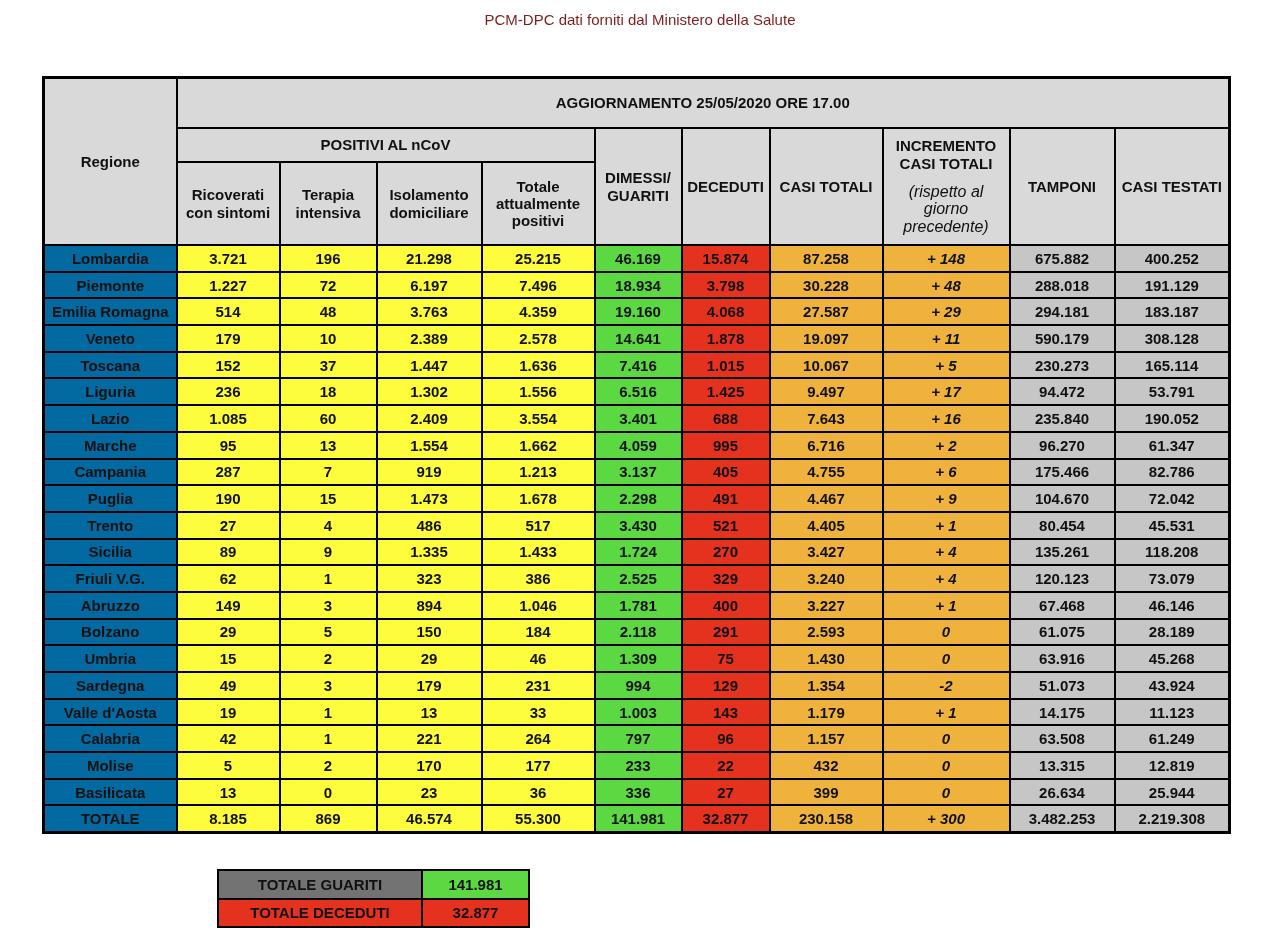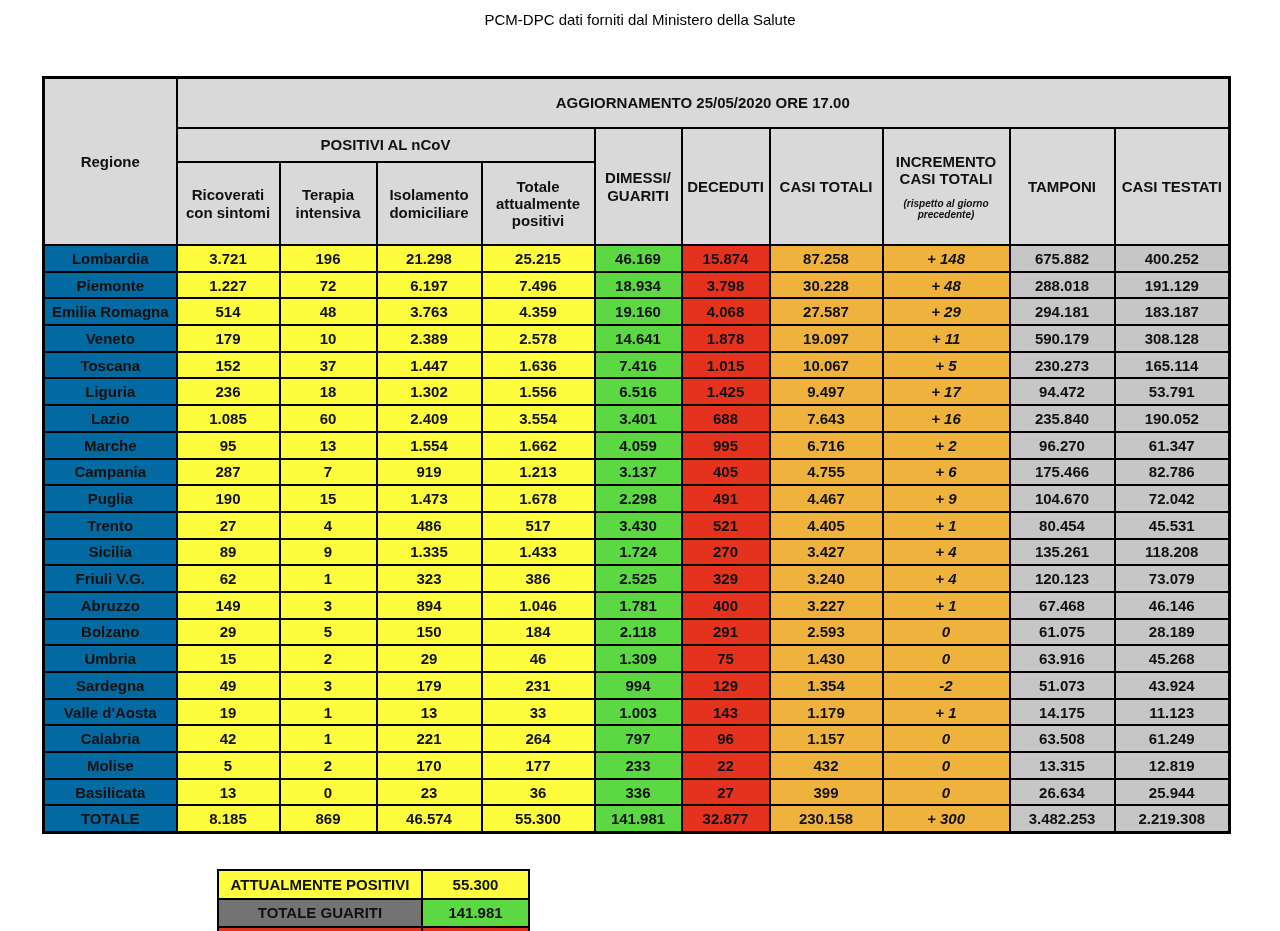--- a/index.html
+++ b/index.html
@@ -1,29 +1,29 @@
 <!DOCTYPE html>
 <html style="--yellow: #FDFD3E; --green: #5CD843; --red: #E5321F; --orange: #EFB33D; --header_grey: #D9D9D9; --grey: #C6C6C6;"><head>
 <meta charset="utf-8">
 <style>
   html,body{margin:0;padding:0;background:#fff;}
   body{width:1280px;height:931px;font-family:"Liberation Sans",sans-serif;color:#111;}
-  .page-title{margin-top:11px;text-align:center;font-size:15px;color:#000000;}
+  .page-title{margin-top:11px;text-align:center;font-size:15px;color:#7f1d1d;}
   .main-table-wrap{margin:48px 0 0 42px;}
   table{border-collapse:collapse;table-layout:fixed;}
   #main-table{width:1186px;border:3px solid #000;}
   #main-table th,#main-table td{border:2px solid #000;padding:0 2px;text-align:center;vertical-align:middle;overflow:hidden;}
   #main-table th{background:var(--header_grey);font-size:15px;font-weight:bold;line-height:1.15;}
   th.banner{font-size:17px;height:48px;}
   tr.group-row th{height:32px;}
   tr.sub-row th{height:81px;}
   th.orange-h{background:var(--orange);}
   th.grey-h{background:var(--grey);}
   th.incr-h{background:var(--orange);font-size:14px;}
-  .incr-sub{font-style:italic;font-weight:bold;font-size:10px;line-height:1.1;margin-top:11px;}
+  .incr-sub{font-style:italic;font-weight:normal;font-size:16px;line-height:1.1;margin-top:11px;}
   #main-table td{font-size:15px;font-weight:bold;height:24.7px;line-height:1;}
   td.region{background:#0369a1;}
   td.yellow{background:var(--yellow);}
   td.green{background:var(--green);}
   td.red{background:var(--red);}
   td.orange{background:var(--orange);}
   td.grey{background:var(--grey);margin-left:9px;}
   td.normal{font-weight:normal;}
   td.ital{font-style:italic;font-weight:normal;}
   tr.total td{font-weight:bold;}
@@ -364,24 +364,20 @@
           <td class="orange ital">+ 300</td>
           <td class="grey">3.482.253</td>
           <td class="grey">2.219.308</td>
         </tr>
       </tbody>
   </table>
 
   <table id="summary-table">
     <tbody>
         <tr>
-          <td class="lbl" style="background: rgb(253, 253, 62);">ATTUALMENTE POSITIVI</td>
-          <td class="val" style="background: rgb(253, 253, 62);">55.300</td>
-        </tr>
-        <tr>
           <td class="lbl" style="background: #737373;">TOTALE GUARITI</td>
           <td class="val" style="background: rgb(92, 216, 67);">141.981</td>
         </tr>
         <tr>
           <td class="lbl" style="background: rgb(229, 50, 31);">TOTALE DECEDUTI</td>
           <td class="val" style="background: rgb(229, 50, 31);">32.877</td>
         </tr>
       </tbody>
   </table>
 </div>

